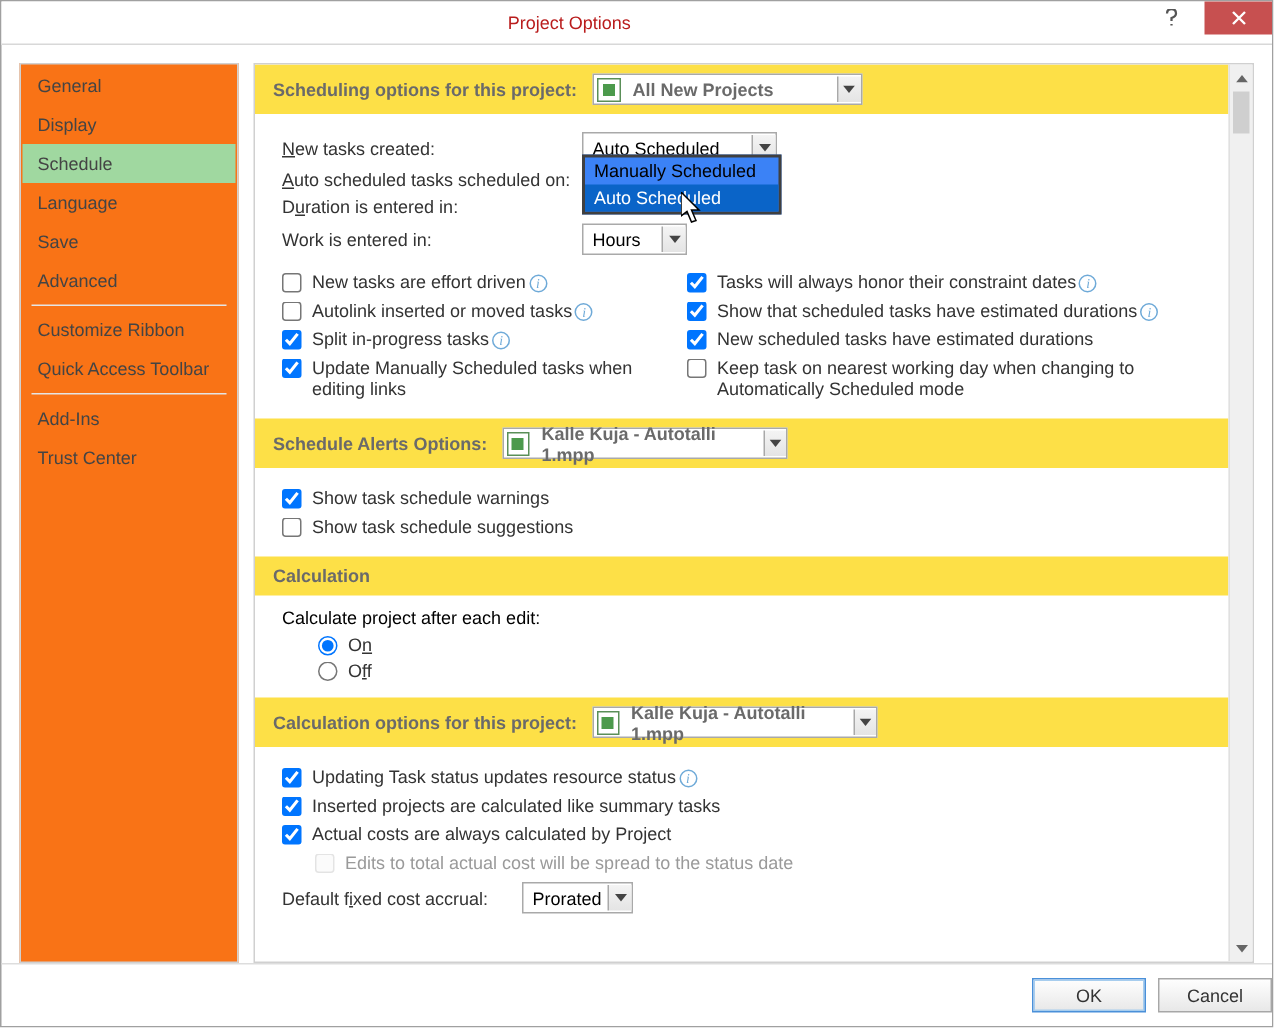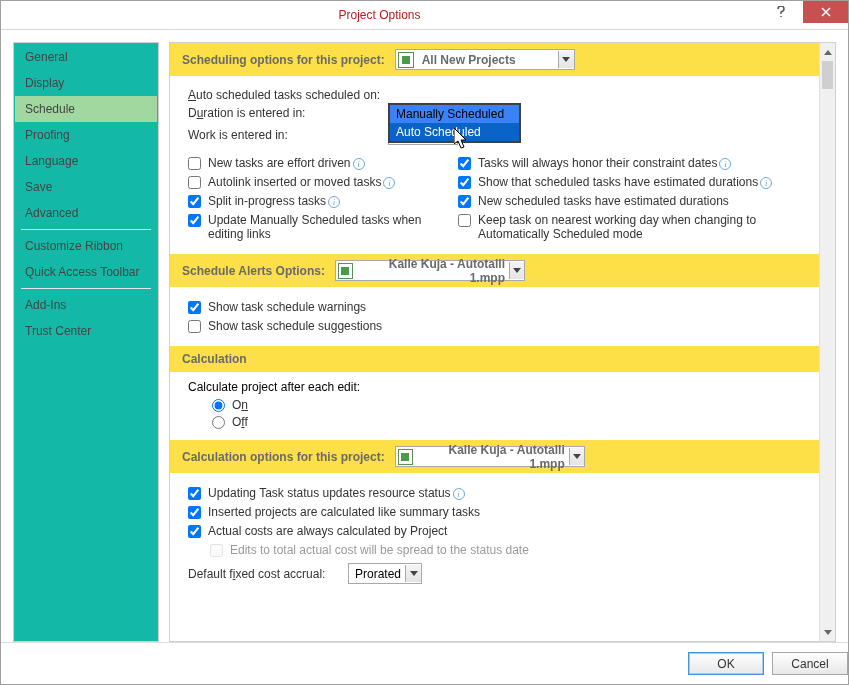--- a/index.html
+++ b/index.html
@@ -10,39 +10,39 @@
 .titlebar { height: 29px; background: #fff; border-bottom: 1px solid #d8d8d8; display: flex; align-items: center; position: relative; }
 .titlebar .title { flex: 1; text-align: center; color: #b91c1c; font-size: 12px; }
 .titlebar .tb-btn { width: 45px; height: 22px; display: flex; align-items: center; justify-content: center; margin-top: -7px; }
 .titlebar .help { color: #555; font-weight: bold; }
 .titlebar .close { background: #c75050; color: #fff; }
 .titlebar .close svg { width: 10px; height: 10px; }
 .titlebar .help svg { width: 10px; height: 12px; }
 
 .body { flex: 1; display: flex; padding: 12px 12px 0 12px; gap: 10px; overflow: hidden; }
 
-.sidebar { width: 146px; border: 1px solid #d0d0d0; background: #14b8a6; padding: 1px; }
+.sidebar { width: 146px; border: 1px solid #d0d0d0; background: #f97316; padding: 1px; }
 .sidebar .item { padding: 6px 10px; color: #444; cursor: default; }
 .sidebar .item.selected { background: #a0d8a0; }
 .sidebar .sep { height: 1px; background: #e5e5e5; margin: 3px 6px; }
 
 .content { flex: 1; border: 1px solid #d0d0d0; background: #fff; position: relative; overflow: hidden; }
 .scroll-inner { position: absolute; left: 0; right: 16px; top: 0; bottom: 0; padding: 0 0 0 0; }
 .scrollbar { position: absolute; right: 0; top: 0; width: 16px; height: 100%; background: #f0f0f0; border-left: 1px solid #e0e0e0; }
 .scrollbar .arrow { height: 17px; display: flex; align-items: center; justify-content: center; color: #666; }
 .scrollbar .thumb { position: absolute; left: 2px; right: 2px; top: 18px; height: 28px; background: #cfcfcf; }
 
 .section-header { background: #fde047; padding: 6px 12px; color: #6a6a6a; font-weight: 600; display: flex; align-items: center; gap: 10px; }
 .section-body { padding: 8px 18px; }
 
 .row { display: flex; align-items: center; margin: 4px 0; }
 .row .lbl { width: 200px; color: #333; }
 .row .u { text-decoration: underline; text-decoration-color: #333; }
 
-select, .combo { height: 21px; border: 1px solid #a9a9a9; background: #fff; font-size: 12px; padding: 1px 2px; text-align: right; }
+select, .combo { height: 21px; border: 1px solid #a9a9a9; background: #fff; font-size: 12px; padding: 1px 2px; }
 .combo { display: inline-flex; align-items: center; padding-right: 0; }
 .combo .val { padding: 0 4px; }
 .combo .dd { width: 16px; height: 100%; border-left: 1px solid #a9a9a9; background: linear-gradient(#f4f4f4,#e4e4e4); display: flex; align-items: center; justify-content: center; }
 .combo .dd svg { width: 8px; height: 6px; }
 
 .proj-icon { width: 16px; height: 16px; display: inline-flex; align-items: center; justify-content: center; border: 1px solid #5a8f58; background: #fff; margin-right: 4px; }
 .proj-icon .pi-g { width: 8px; height: 8px; background: #4c9a4c; }
 
 .cols { display: flex; gap: 30px; }
 .col { flex: 1; }
@@ -85,21 +85,20 @@
         </svg>
     </div>
   </div>
 
   <div class="body">
 
     <div class="sidebar">
       <div class="item">General</div>
       <div class="item">Display</div>
       <div class="item selected">Schedule</div>
-      <div class="item">Proofing</div>
       <div class="item">Language</div>
       <div class="item">Save</div>
       <div class="item">Advanced</div>
       <div class="sep"></div>
       <div class="item">Customize Ribbon</div>
       <div class="item">Quick Access Toolbar</div>
       <div class="sep"></div>
       <div class="item">Add-Ins</div>
       <div class="item">Trust Center</div>
     </div>
@@ -118,20 +117,32 @@
             <span class="dd">
                 <svg viewBox="0 0 8 6">
                   <path d="M0 0 L4 5 L8 0" fill="#444"></path>
                 </svg>
               </span>
           </span>
         </div>
 
         <div class="section-body">
 
+          <div class="row">
+            <span class="lbl"><span class="u">N</span>ew tasks created:</span>
+            <span class="combo" style="width:130px">
+              <span class="val">Auto Scheduled</span>
+              <span style="flex:1"></span>
+              <span class="dd">
+                  <svg viewBox="0 0 8 6">
+                    <path d="M0 0 L4 5 L8 0" fill="#444"></path>
+                  </svg>
+                </span>
+            </span>
+          </div>
 
           <div class="row">
             <span class="lbl"><span class="u">A</span>uto scheduled tasks scheduled on:</span>
           </div>
 
           <div class="row">
             <span class="lbl">D<span class="u">u</span>ration is entered in:</span>
           </div>
 
           <div class="row">

